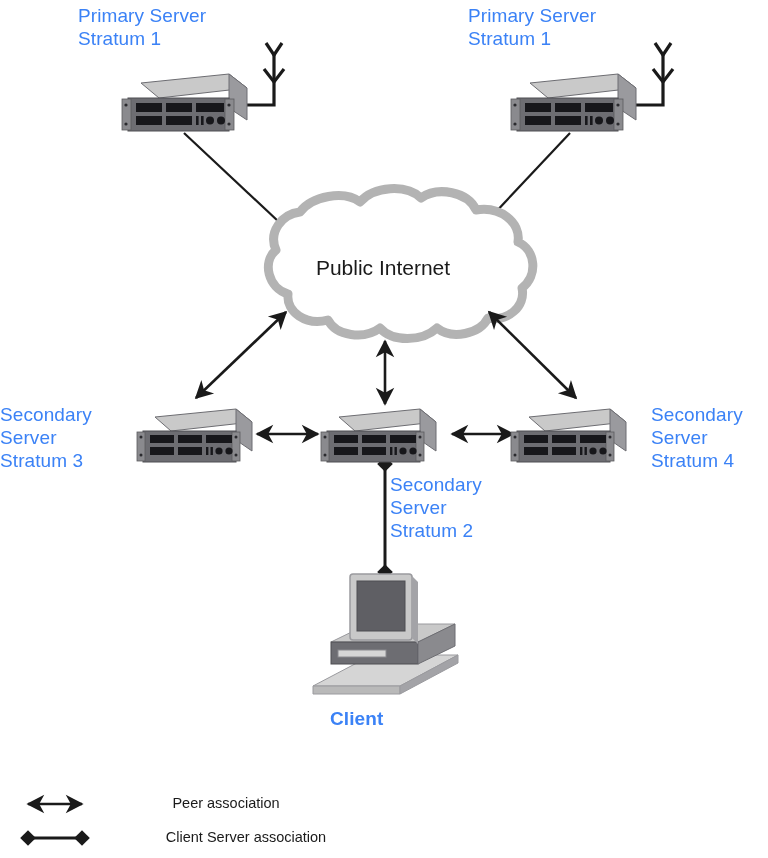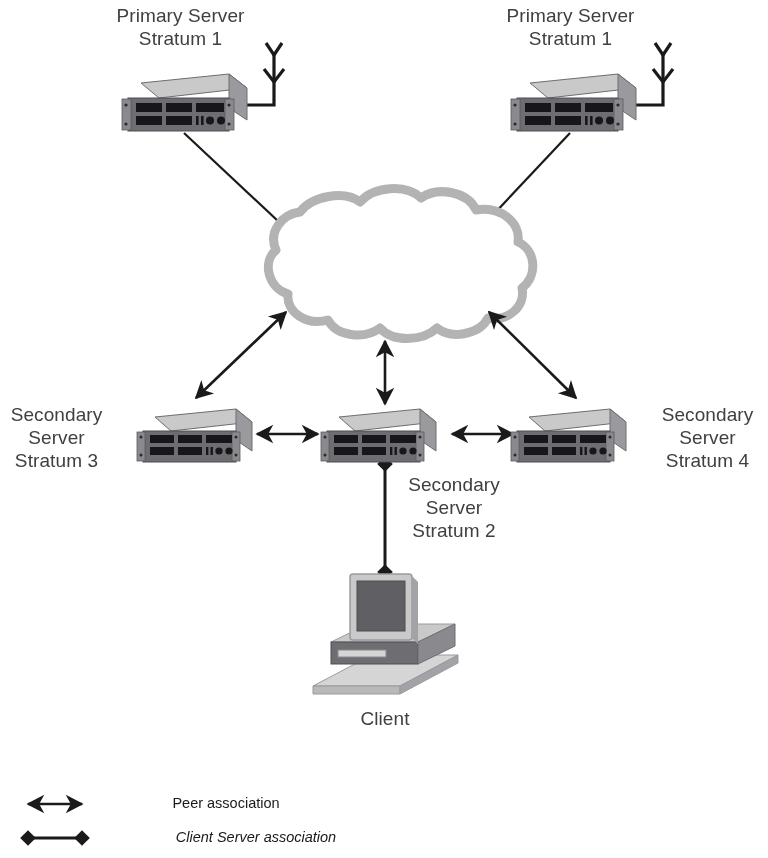--- a/index.html
+++ b/index.html
@@ -19,24 +19,24 @@
   }
   #diagram-svg {
     position: absolute;
     left: 0;
     top: 0;
     width: 768px;
     height: 858px;
   }
   .node-label {
     position: absolute;
-    color: #404040;
+    color: #3b82f6;
     font-size: 19px;
     line-height: 23px;
-    text-align: center;
+    text-align: left;
     white-space: pre;
     letter-spacing: 0.1px;
   }
   .legend-label {
     position: absolute;
     color: #1a1a1a;
     font-size: 14.5px;
     line-height: 17px;
     white-space: pre;
     text-align: center;
@@ -260,32 +260,33 @@
     </g>
 
   </svg>
 
   <div class="node-label" style="left:78px; top:4px; width:205px;">Primary Server
 Stratum 1</div>
 
   <div class="node-label" style="left:468px; top:4px; width:205px;">Primary Server
 Stratum 1</div>
 
+  <div class="cloud-label" style="left:283px; top:255px; width:200px;">Public Internet</div>
 
   <div class="node-label" style="left:0px; top:403px; width:113px;">Secondary
 Server
 Stratum 3</div>
 
   <div class="node-label" style="left:390px; top:473px; width:128px;">Secondary
 Server
 Stratum 2</div>
 
   <div class="node-label" style="left:651px; top:403px; width:113px;">Secondary
 Server
 Stratum 4</div>
 
-  <div class="node-label" style="left:330px; top:707px; width:110px;">Client</div>
+  <div class="node-label" style="left:330px; top:707px; width:110px;font-weight:bold;">Client</div>
 
   <div class="legend-label" style="left:96px; top:795px; width:260px;">Peer association</div>
 
-  <div class="legend-label" style="left:106px; top:829px; width:300px;font-style:italic;">Client Server association</div>
+  <div class="legend-label" style="left:96px; top:829px; width:300px;">Client Server association</div>
 
 </div>
 
 </body></html>

